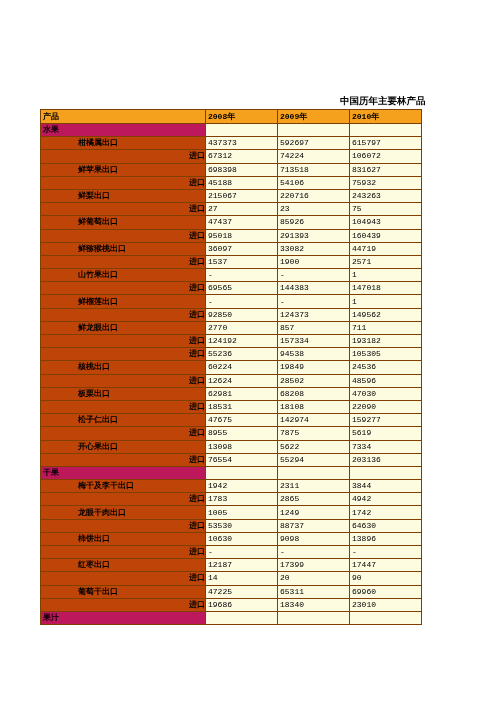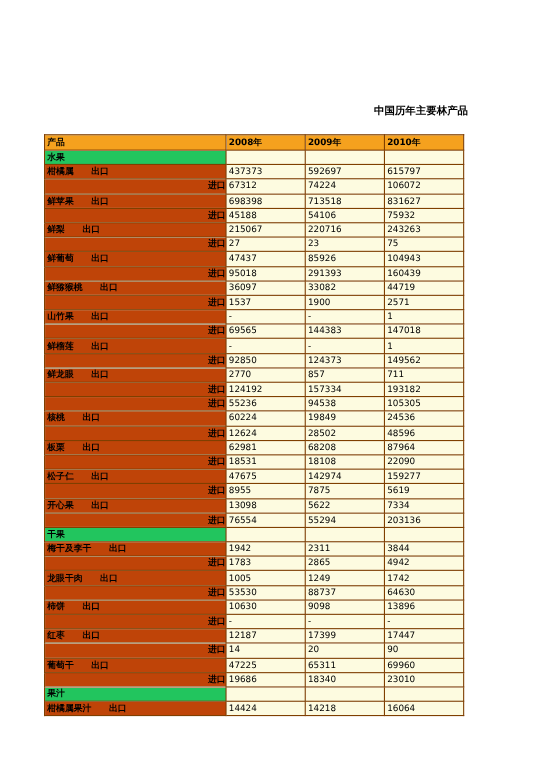--- a/index.html
+++ b/index.html
@@ -14,37 +14,38 @@
     font-family: "DejaVu Sans", "Liberation Sans", sans-serif;
     overflow: hidden;
   }
 
   #sheet {
     position: absolute;
     left: 0;
     top: 0;
     width: 496px;
     height: 702px;
+    font-family: Liberation Mono, monospace;
   }
 
   #title {
     position: absolute;
     left: 340px;
     top: 95px;
     font-size: 9.5px;
     font-weight: bold;
     color: #000000;
     white-space: nowrap;
     letter-spacing: 0px;
   }
 
   table.grid {
     position: absolute;
     left: 40px;
-    top: 122px;
+    top: 109px;
     border-collapse: collapse;
     table-layout: fixed;
     font-size: 8px;
     line-height: 1;
   }
 
   table.grid td {
     height: 12.2px;
     padding: 0 0 0 2px;
     margin: 0;
@@ -64,36 +65,35 @@
   tr.hdr td {
     background: #f5a11e;
     font-weight: bold;
     color: #000000;
     border: 0.7px solid #7f3f00;
     height: 13px;
   }
 
   
   td.cat {
-    background: #22c55e;
+    background: #be185d;
     color: #f2a33c;
     font-weight: bold;
     padding-left: 2px;
   }
 
   
   td.prod {
     background: #bf4408;
     color: #f0a238;
     font-weight: bold;
   }
-  td.prod .nm { display: inline-block; }
+  td.prod .nm { display: inline-block; margin-left: 35px; }
   td.prod .dir {
     display: inline-block;
-    margin-left: 16px;
   }
   td.prod.imp {
     text-align: right;
     padding-left: 62px;
   }
 
   
   td.val {
     background: #fdfbe0;
     color: #000000;
@@ -242,21 +242,21 @@
         <tr>
           <td class="prod imp">进口</td>
           <td class="val">12624</td>
           <td class="val">28502</td>
           <td class="val">48596</td>
         </tr>
         <tr>
           <td class="prod"><span class="nm">板栗</span><span class="dir">出口</span></td>
           <td class="val">62981</td>
           <td class="val">68208</td>
-          <td class="val">87964</td>
+          <td class="val">47030</td>
         </tr>
         <tr>
           <td class="prod imp">进口</td>
           <td class="val">18531</td>
           <td class="val">18108</td>
           <td class="val">22090</td>
         </tr>
         <tr>
           <td class="prod"><span class="nm">松子仁</span><span class="dir">出口</span></td>
           <td class="val">47675</td>
@@ -346,22 +346,16 @@
           <td class="val">19686</td>
           <td class="val">18340</td>
           <td class="val">23010</td>
         </tr>
         <tr>
           <td class="cat">果汁</td>
           <td class="val empty"></td>
           <td class="val empty"></td>
           <td class="val empty"></td>
         </tr>
-        <tr>
-          <td class="prod"><span class="nm">柑橘属果汁</span><span class="dir">出口</span></td>
-          <td class="val">14424</td>
-          <td class="val">14218</td>
-          <td class="val">16064</td>
-        </tr>
       </tbody>
   </table>
 
 </div>
 
 </body></html>

